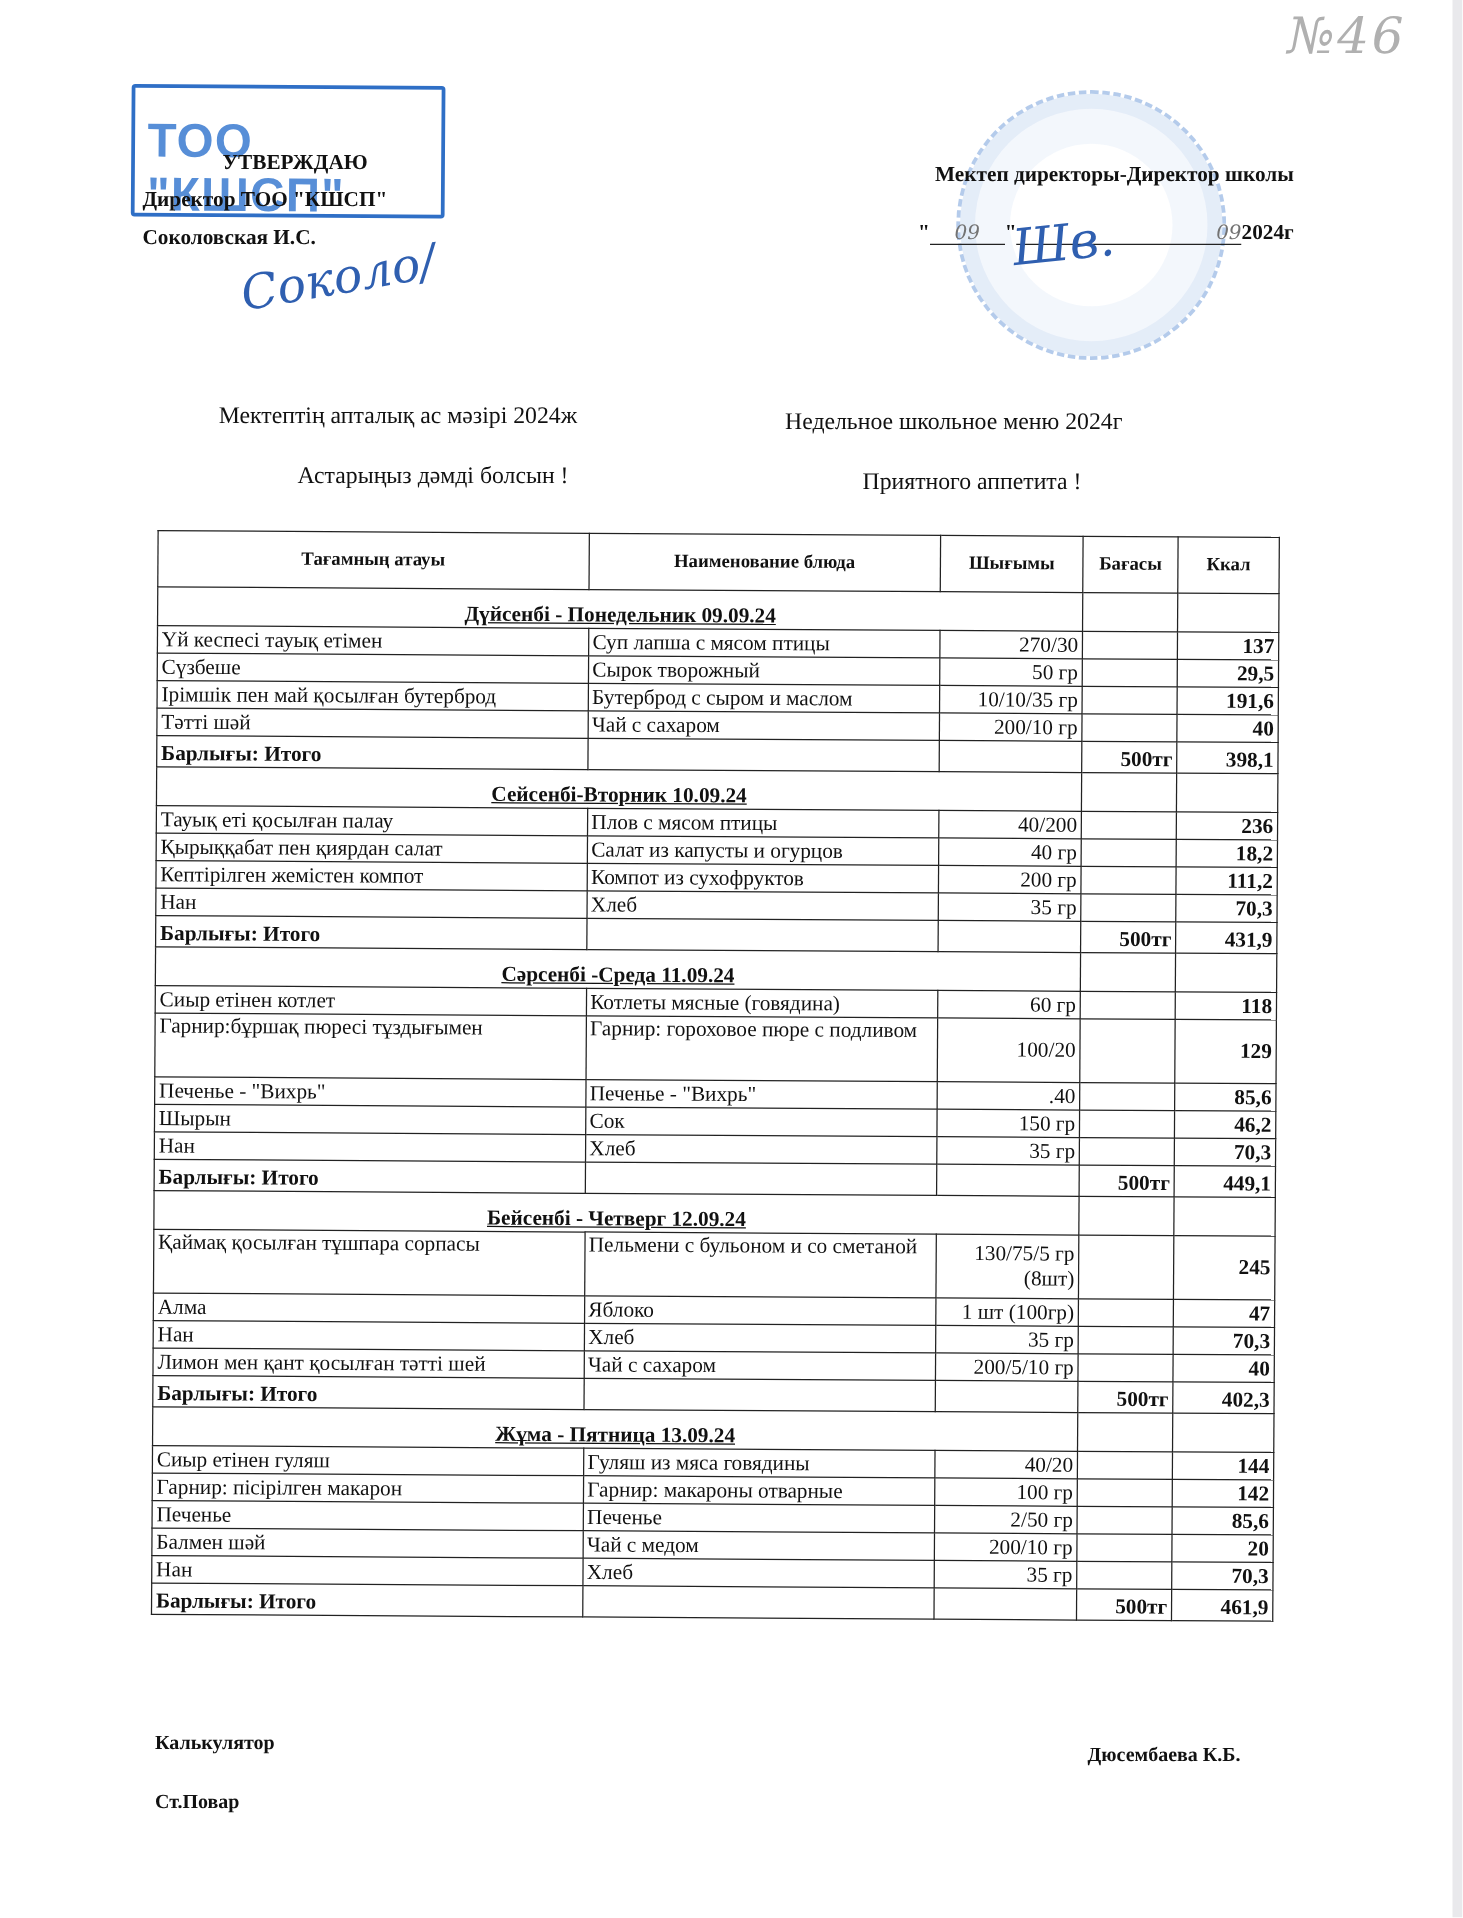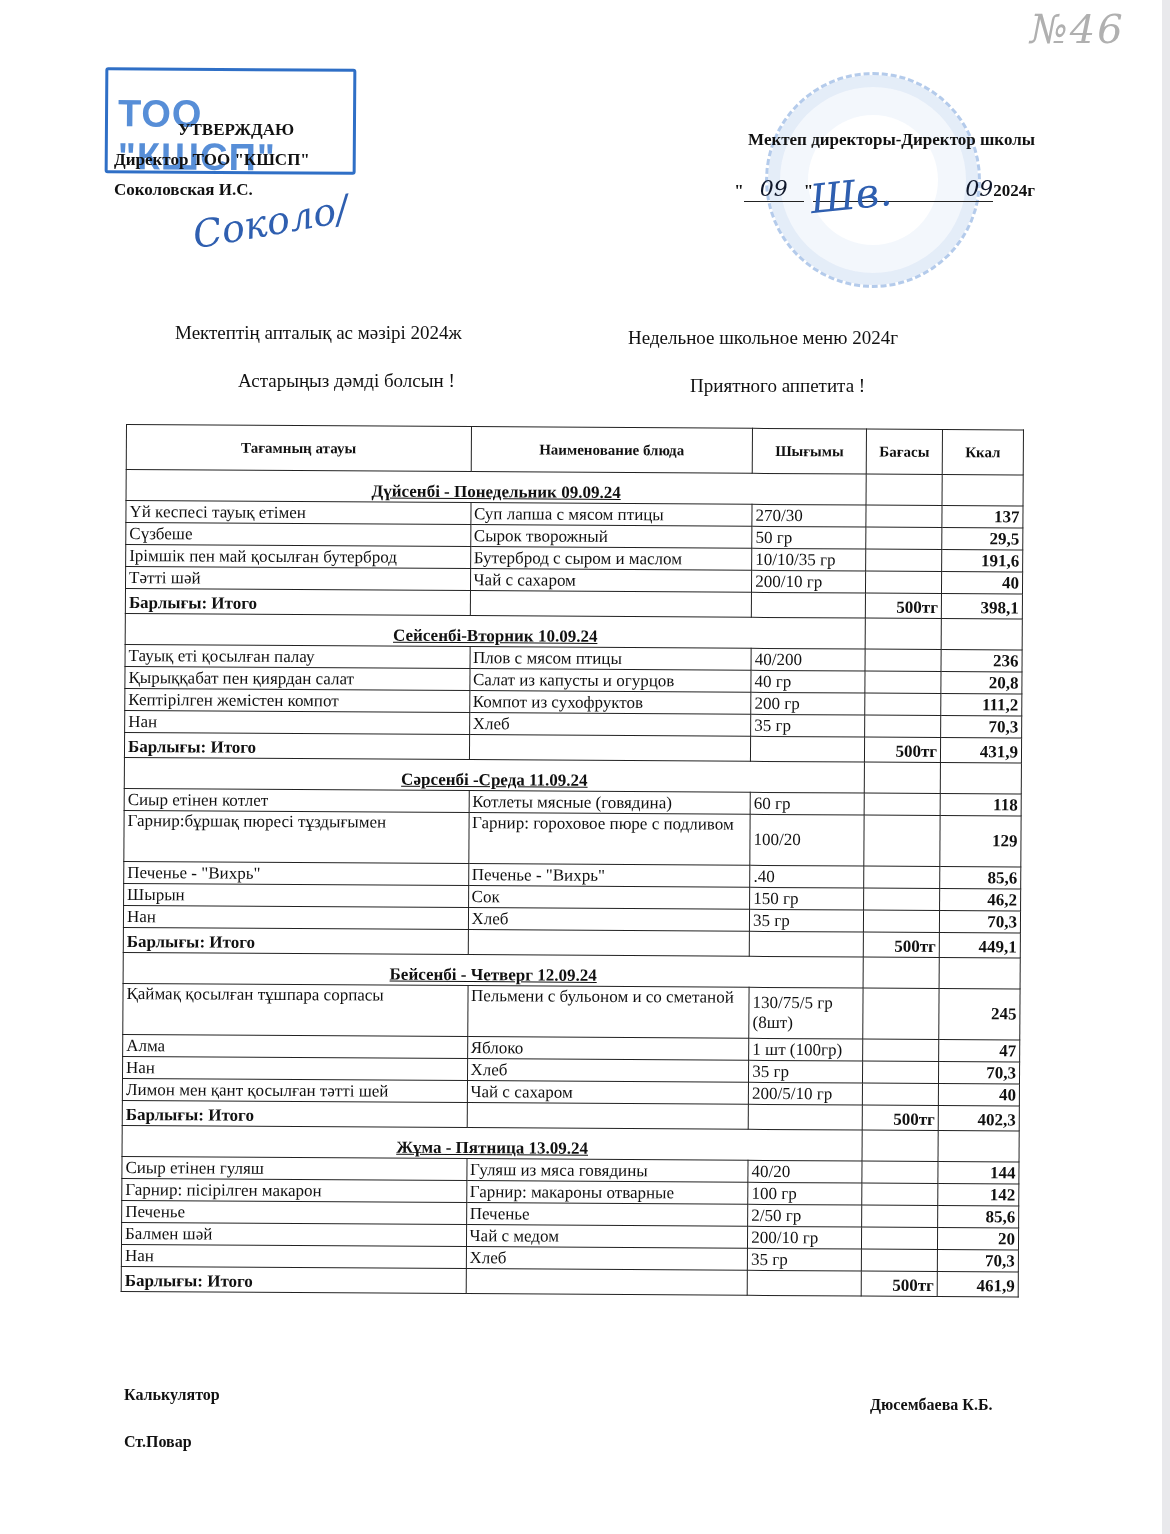--- a/index.html
+++ b/index.html
@@ -31,21 +31,21 @@
     .seal {
       position:absolute; left:765px; top:72px; width:210px; height:210px; border-radius:50%;
       border:3px dashed rgba(90,140,210,0.45);
       box-shadow: inset 0 0 0 12px rgba(120,165,220,0.12), inset 0 0 0 40px rgba(140,180,230,0.10);
     }
     .agree { position:absolute; left:705px; top:122px; width:330px; font-weight:bold; font-size:17px; text-align:right; }
     .agree .t1 { font-size:19px; }
     .agree .t2 { margin-top:8px; }
     .agree .t3 { margin-top:26px; }
     .agree .date-day, .agree .date-mon {
-      font-family:"DejaVu Serif", serif; font-style:italic; color:#0f172a; font-weight:normal; font-size:22px;
+      font-family:"DejaVu Serif", serif; font-style:italic; color:#737373; font-weight:normal; font-size:16px;
       border-bottom:1px solid #222; display:inline-block;
     }
     .agree .date-day { width:60px; text-align:center; }
     .agree .date-mon { width:180px; text-align:right; }
     .sig-right {
       position:absolute; left:810px; top:172px; font-family:"DejaVu Serif", serif; font-style:italic;
       font-size:40px; color:#2f5fb0; transform:rotate(-6deg);
     }
     
     .title { position:absolute; font-weight:normal; font-size:19px; }
@@ -55,21 +55,21 @@
       font-size:17px; transform:rotate(0.35deg); transform-origin:left top;
     }
     table.menu td, table.menu th { border:1.5px solid #222; padding:0 3px; height:21px; line-height:20px; vertical-align:bottom; }
     table.menu th { font-weight:bold; font-size:15px; height:44px; vertical-align:middle; }
     table.menu col.c1 { width:345px; }
     table.menu col.c2 { width:282px; }
     table.menu col.c3 { width:114px; }
     table.menu col.c4 { width:76px; }
     table.menu col.c5 { width:81px; }
     .day-row td.day { text-align:center; font-weight:bold; height:30px; text-decoration:underline; }
-    td.center { text-align:left; }
+    td.center { text-align:right; }
     td.kcal { text-align:right; font-weight:bold; padding-right:18px;margin-left:24px; }
     tr.total td.lbl { font-weight:bold; }
     tr.total td.price { text-align:right; font-weight:bold; }
     tr.total td { height:24px; }
     tr.tall td { height:50px; vertical-align:middle; }
     tr.tall td.top { vertical-align:top; }
     
     .foot { position:absolute; font-weight:bold; font-size:16px; }
   </style>
 </head>
@@ -172,21 +172,21 @@
         <td>Плов с мясом птицы</td>
         <td class="center">40/200</td>
         <td></td>
         <td class="kcal">236</td>
       </tr>
     <tr>
         <td>Қырыққабат пен қиярдан салат</td>
         <td>Салат из капусты и огурцов</td>
         <td class="center">40 гр</td>
         <td></td>
-        <td class="kcal">20,8</td>
+        <td class="kcal">18,2</td>
       </tr>
     <tr>
         <td>Кептірілген жемістен компот</td>
         <td>Компот из сухофруктов</td>
         <td class="center">200 гр</td>
         <td></td>
         <td class="kcal">111,2</td>
       </tr>
     <tr>
         <td>Нан</td>

